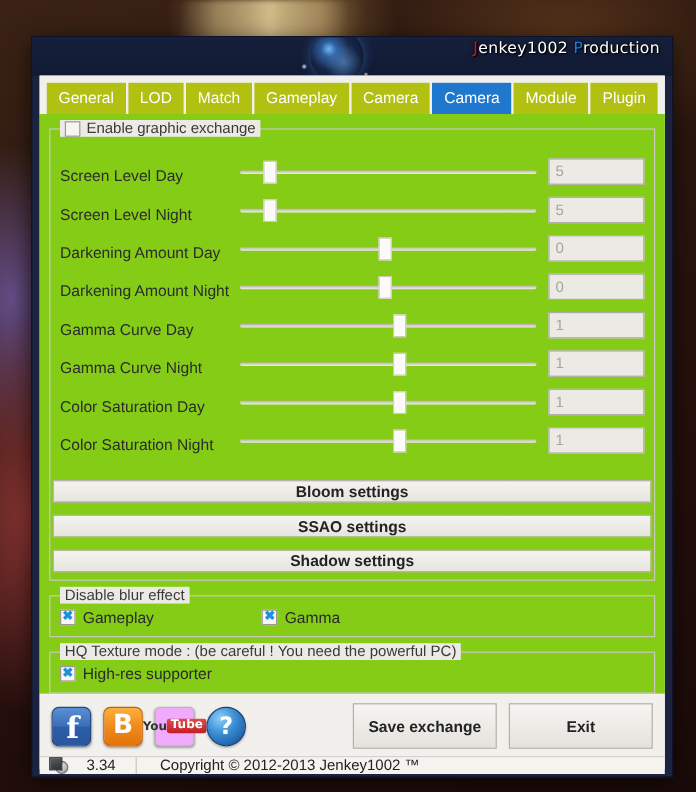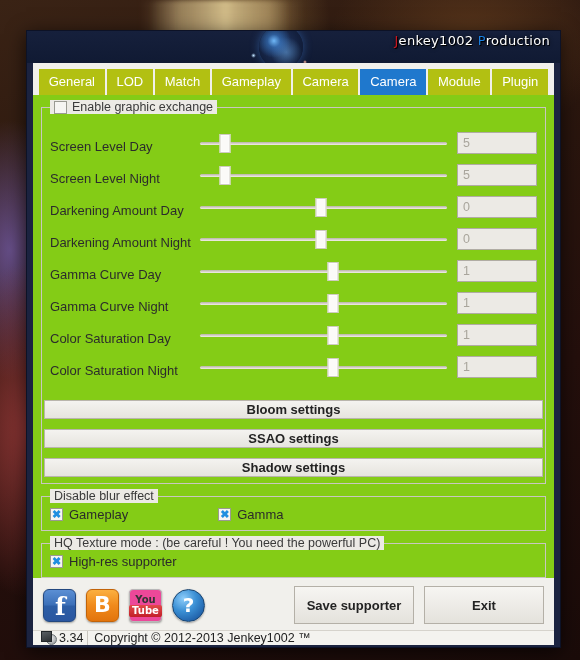--- a/index.html
+++ b/index.html
@@ -242,23 +242,23 @@
     border: 1px solid #23487f;
     color: #fff; font-size: 25px; line-height: 1;
   }
   #ic-facebook span { display:block; transform: translate(1px,1px); font-family: "DejaVu Serif", serif; }
   #ic-blogger {
     background: linear-gradient(180deg, #fbb040 0%, #f08a1c 50%, #e2740c 100%);
     border: 1px solid #c26308;
     color: #fff; font-size: 22px; line-height: 1;
   }
   #ic-youtube {
-    background: #ec4899;
+    background: #f0abfc;
     border: 1px solid #b8b8b8; border-radius: 4px;
-    flex-direction: column; gap: 0; padding: 2px;
+    gap: 0; padding: 2px;
   }
   #ic-youtube .yt-you {
     font-size: 10px; color: #333; line-height: 11px; font-weight: bold;
   }
   #ic-youtube .yt-tube {
     font-size: 10px; color: #fff; line-height: 12px; font-weight: bold;
     background: linear-gradient(180deg, #e24a4a 0%, #c21f28 100%);
     border-radius: 2px; padding: 0 3px;
   }
   #ic-help {
@@ -281,21 +281,21 @@
 
   
   #statusbar {
     height: 24px;
     background: #f4f3ef;
     border-top: 1px solid #d6d3cc;
     display: flex; align-items: center;
     padding-left: 8px;
     font-size: 12.5px;
     color: #222;
-    gap: 2px;
+    gap: 15px;
   }
   #status-icon {
     width: 16px; height: 14px; position: relative; flex: 0 0 auto;
   }
   #status-icon .disc {
     position: absolute; right: 0; bottom: 0;
     width: 11px; height: 11px; border-radius: 50%;
     background: radial-gradient(circle at 40% 35%, #f2f2f2 0%, #b9bcbe 55%, #7f8487 100%);
     border: 1px solid #6e7477;
   }
@@ -459,21 +459,21 @@
           </div>
           <div class="sicon" id="ic-youtube">
             <div class="yt-you">You</div>
             <div class="yt-tube">Tube</div>
           </div>
           <div class="sicon" id="ic-help">
             <span>?</span>
           </div>
         </div>
       <div id="action-buttons">
-        <button class="action-btn">Save supporter</button>
+        <button class="action-btn">Save exchange</button>
         <button class="action-btn">Exit</button>
       </div>
     </div>
 
     <div id="statusbar">
       <div id="status-icon">
         <div class="disc"></div>
           <div class="box"></div>
       </div>
       <span>3.34</span>

